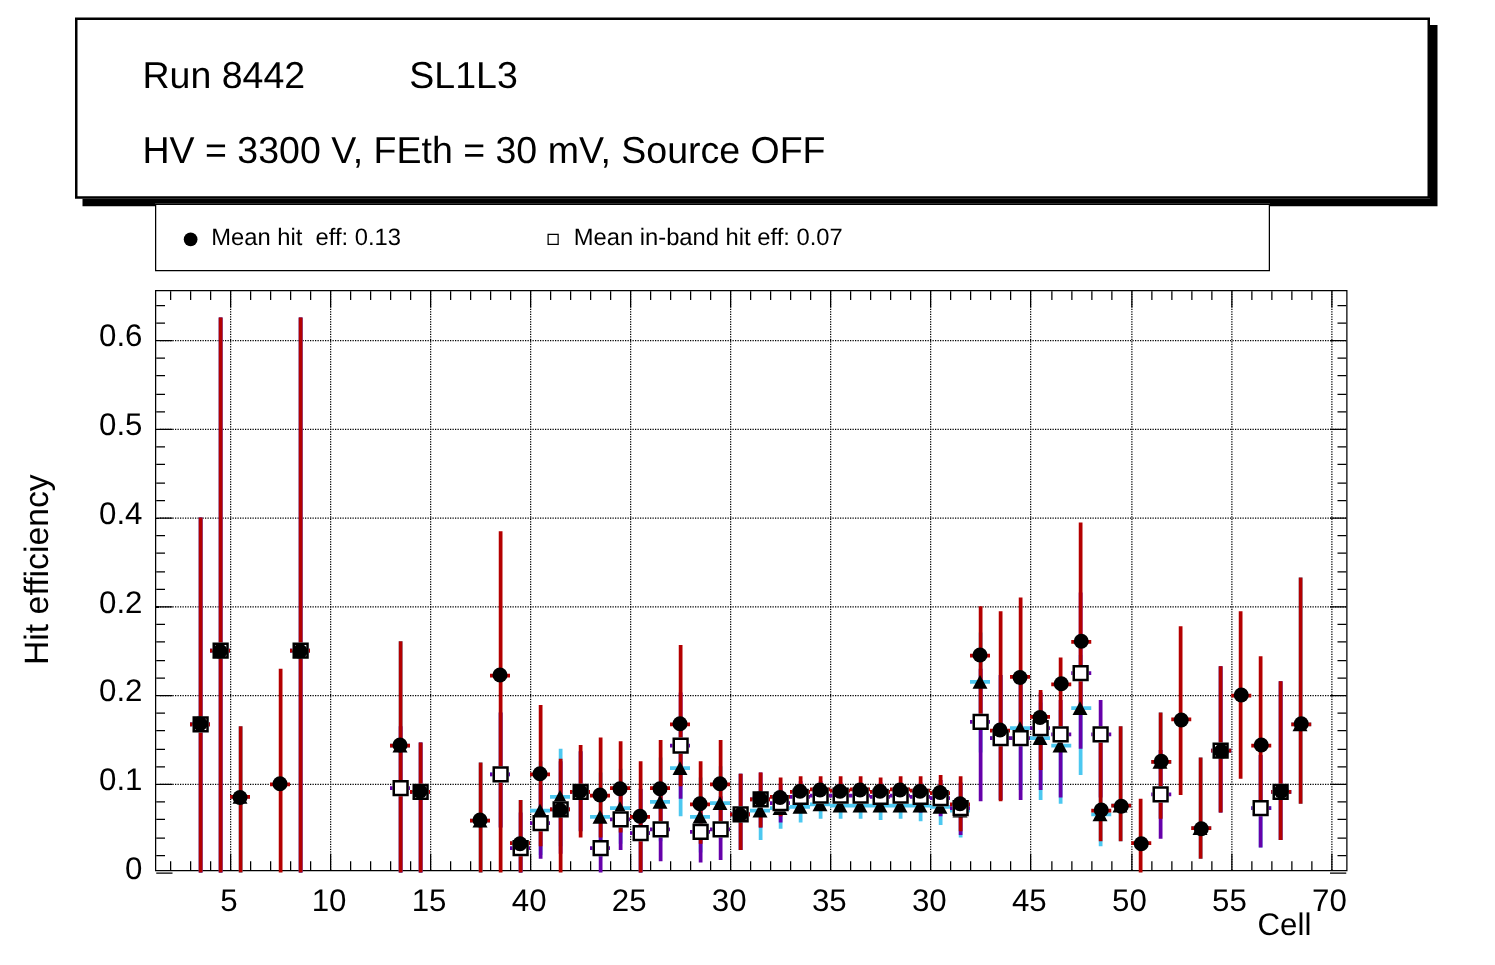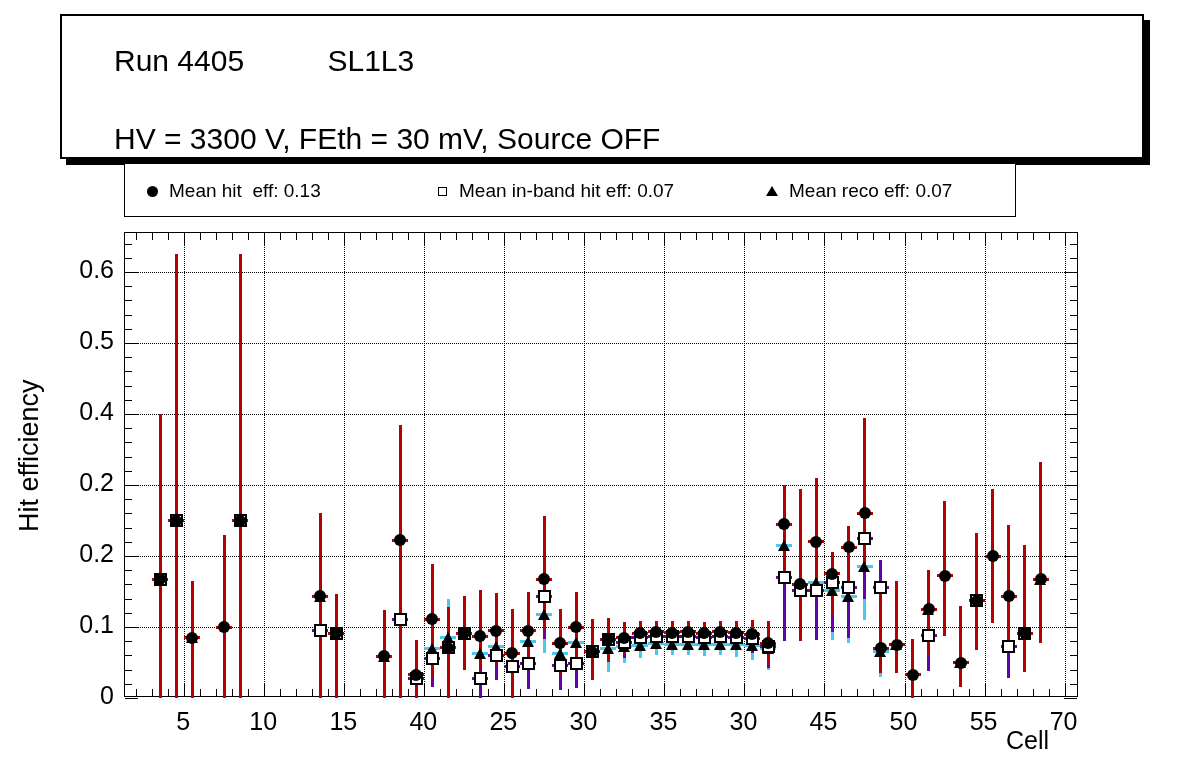--- a/index.html
+++ b/index.html
@@ -6,21 +6,21 @@
   body{width:1196px;height:772px;position:relative;
        font-family:"Liberation Sans","DejaVu Sans",sans-serif;color:#000;}
 
   #root{position:absolute;left:0;top:0;width:1196px;height:772px;overflow:hidden;background:#fff;}
 
   
   #title-box{position:absolute;left:60px;top:14px;width:1084px;height:145px;
              background:#fff;border:2px solid #000;box-sizing:border-box;
              box-shadow:6px 6px 0 0 #000;}
   #title-line-1{position:absolute;left:52px;top:28px;font-size:30px;white-space:pre;}
-  #title-line-2{position:absolute;left:52px;top:106px;font-size:30px;white-space:pre;}
+  #title-line-2{position:absolute;left:52px;top:88px;font-size:30px;white-space:pre;}
 
   
   #legend-box{position:absolute;left:124px;top:163px;width:892px;height:54px;
               background:#fff;border:1px solid #000;box-sizing:border-box;}
   .legend-entry{position:absolute;top:0;height:54px;display:flex;align-items:center;}
   .legend-entry .lg-mark{width:34px;height:54px;position:relative;flex:0 0 34px;}
   .legend-entry .lg-text{font-size:19px;white-space:pre;}
 
   .mk-circle{position:absolute;left:50%;top:50%;width:11px;height:11px;margin:-5.5px 0 0 -5.5px;
              background:#000;border-radius:50%;}
@@ -68,42 +68,36 @@
   .pt-tri{position:absolute;width:0;height:0;
           border-left:6.5px solid transparent;border-right:6.5px solid transparent;
           border-bottom:11px solid #000;}
 </style>
 </head>
 <body>
 
 <div id="root">
 
   <div id="title-box">
-    <div id="title-line-1">Run 4405          SL1L3</div>
+    <div id="title-line-1">Run 8442          SL1L3</div>
     <div id="title-line-2">HV = 3300 V, FEth = 30 mV, Source OFF</div>
   </div>
 
   <div id="legend-box">
       <div class="legend-entry" style="left: 10px;">
         <span class="lg-mark">
           <span class="mk-circle"></span>
         </span>
         <span class="lg-text">Mean hit  eff: 0.13</span>
       </div>
       <div class="legend-entry" style="left: 300px;">
         <span class="lg-mark">
           <span class="mk-square"></span>
         </span>
         <span class="lg-text">Mean in-band hit eff: 0.07</span>
-      </div>
-      <div class="legend-entry" style="left: 630px;">
-        <span class="lg-mark">
-          <span class="mk-tri"></span>
-        </span>
-        <span class="lg-text">Mean reco eff: 0.07</span>
       </div>
     </div>
 
   <div id="yaxis-title">Hit efficiency</div>
 
   <div id="xaxis-title">Cell</div>
 
   <div id="plot-frame">
     <div id="plot-inner">
         <div class="ytick-major" style="top: 465px;"></div>

